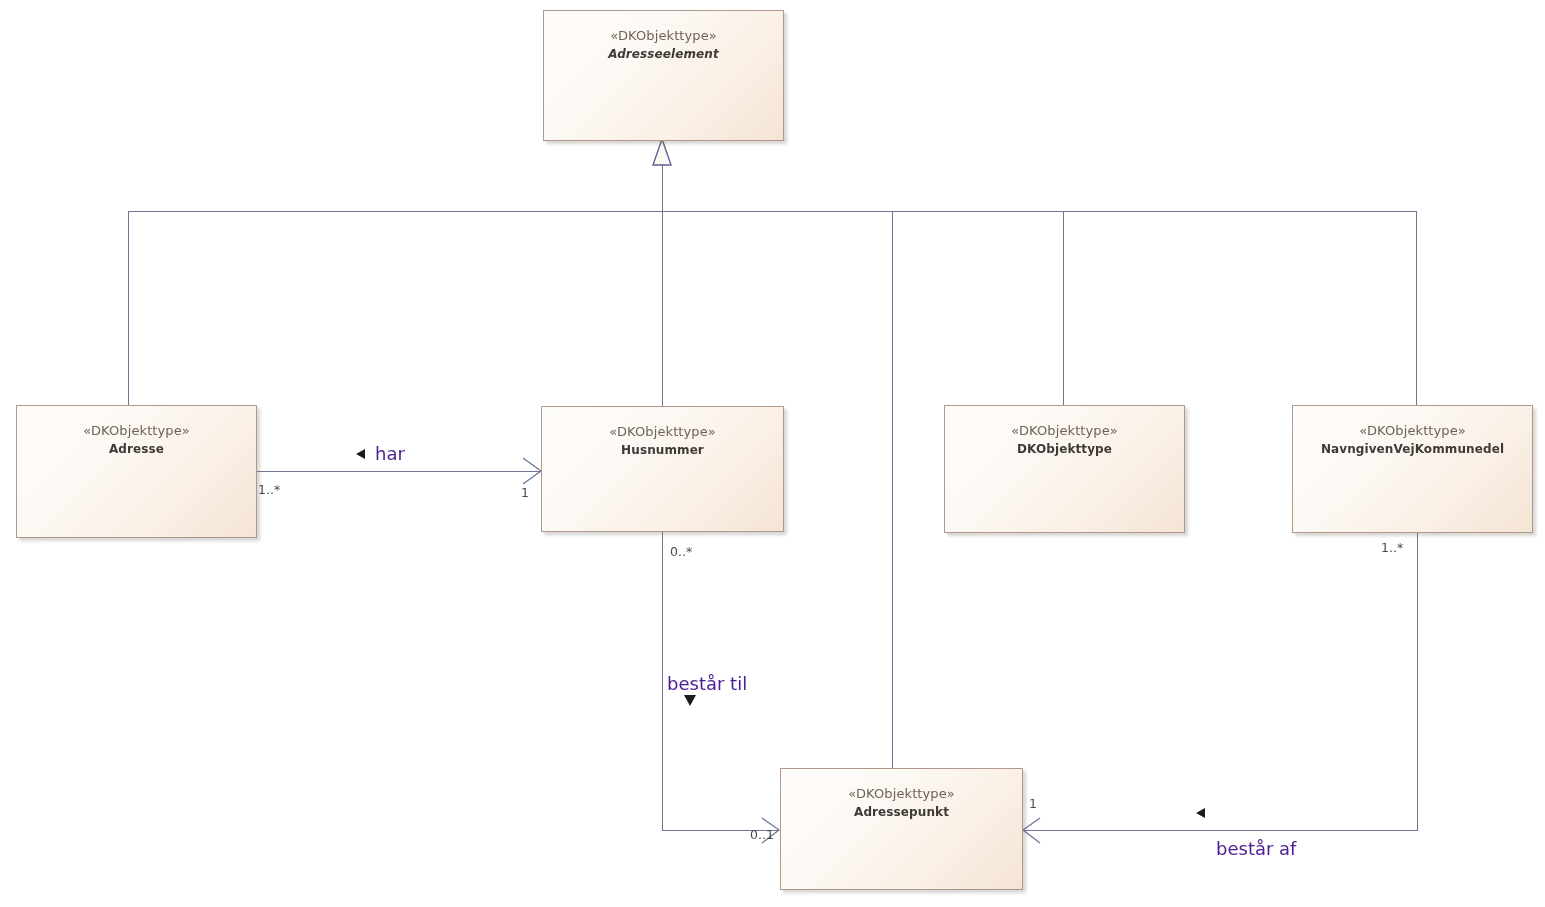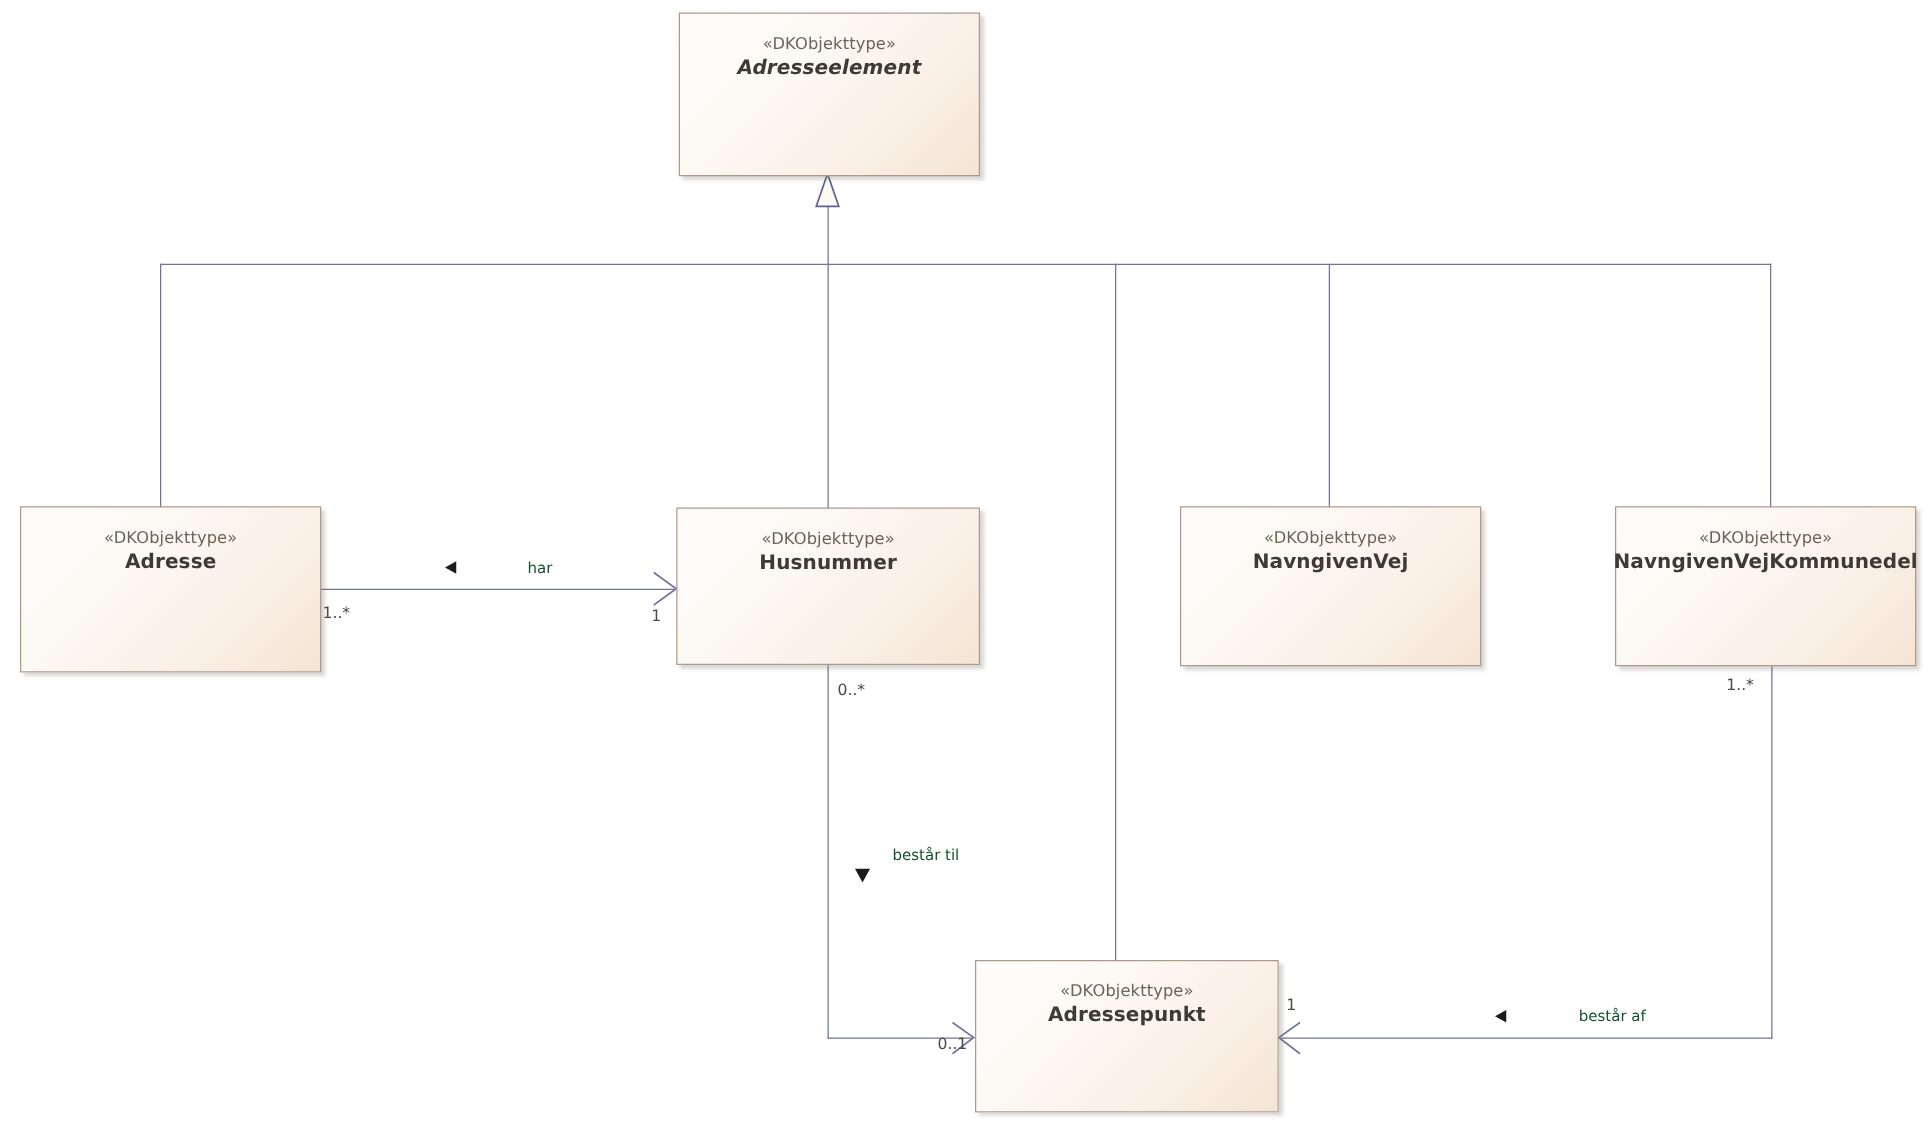--- a/index.html
+++ b/index.html
@@ -30,21 +30,21 @@
     align-items: center;
     padding-top: 16px;
   }
   .uml-stereotype {
     font-size: 13px;
     color: #6f6257;
     line-height: 17px;
     letter-spacing: 0.1px;
   }
   .uml-name {
-    font-size: 16px;
+    font-size: 12px;
     font-weight: bold;
     color: #3f3a36;
     line-height: 20px;
     letter-spacing: 0.1px;
   }
   .uml-name.abstract {
     font-style: italic;
   }
   
   .hline, .vline {
@@ -56,25 +56,24 @@
 
   .mult {
     position: absolute;
     font-size: 12.5px;
     color: #4a4a4a;
     white-space: nowrap;
     line-height: 14px;
   }
   .assoc-label {
     position: absolute;
-    font-size: 12px;
-    color: #14532d;
+    font-size: 18px;
+    color: #4c1d95;
     white-space: nowrap;
     line-height: 14px;
-    margin-left: 47px;
   }
   .tri {
     position: absolute;
     width: 0;
     height: 0;
   }
   .tri-left {
     border-top: 5px solid transparent;
     border-bottom: 5px solid transparent;
     border-right: 9px solid #1c1c1c;
@@ -141,41 +140,41 @@
     <div class="uml-name">Adresse</div>
   </div>
 
   <div class="uml-class" style="left:541px; top:406px; width:243px; height:126px;">
     <div class="uml-stereotype">«DKObjekttype»</div>
     <div class="uml-name">Husnummer</div>
   </div>
 
   <div class="uml-class" style="left:944px; top:405px; width:241px; height:128px;">
     <div class="uml-stereotype">«DKObjekttype»</div>
-    <div class="uml-name">NavngivenVej</div>
+    <div class="uml-name">DKObjekttype</div>
   </div>
 
   <div class="uml-class" style="left:1292px; top:405px; width:241px; height:128px;">
     <div class="uml-stereotype">«DKObjekttype»</div>
     <div class="uml-name">NavngivenVejKommunedel</div>
   </div>
 
   <div class="uml-class" style="left:780px; top:768px; width:243px; height:122px;">
     <div class="uml-stereotype">«DKObjekttype»</div>
     <div class="uml-name">Adressepunkt</div>
   </div>
 
   <div class="tri tri-left" style="left:356px; top:449px;"></div>
   <div class="assoc-label" style="left:375px; top:447px;">har</div>
 
   <div class="assoc-label" style="left:667px; top:677px;">består til</div>
   <div class="tri tri-down" style="left:684px; top:695px;"></div>
 
   <div class="tri tri-left" style="left:1196px; top:808px;"></div>
-  <div class="assoc-label" style="left:1216px; top:806px;">består af</div>
+  <div class="assoc-label" style="left:1216px; top:842px;">består af</div>
 
   <div class="mult" style="left:258px; top:483px;">1..*</div>
 
   <div class="mult" style="left:521px; top:486px;">1</div>
 
   <div class="mult" style="left:670px; top:545px;">0..*</div>
 
   <div class="mult" style="left:750px; top:828px;">0..1</div>
 
   <div class="mult" style="left:1029px; top:797px;">1</div>

